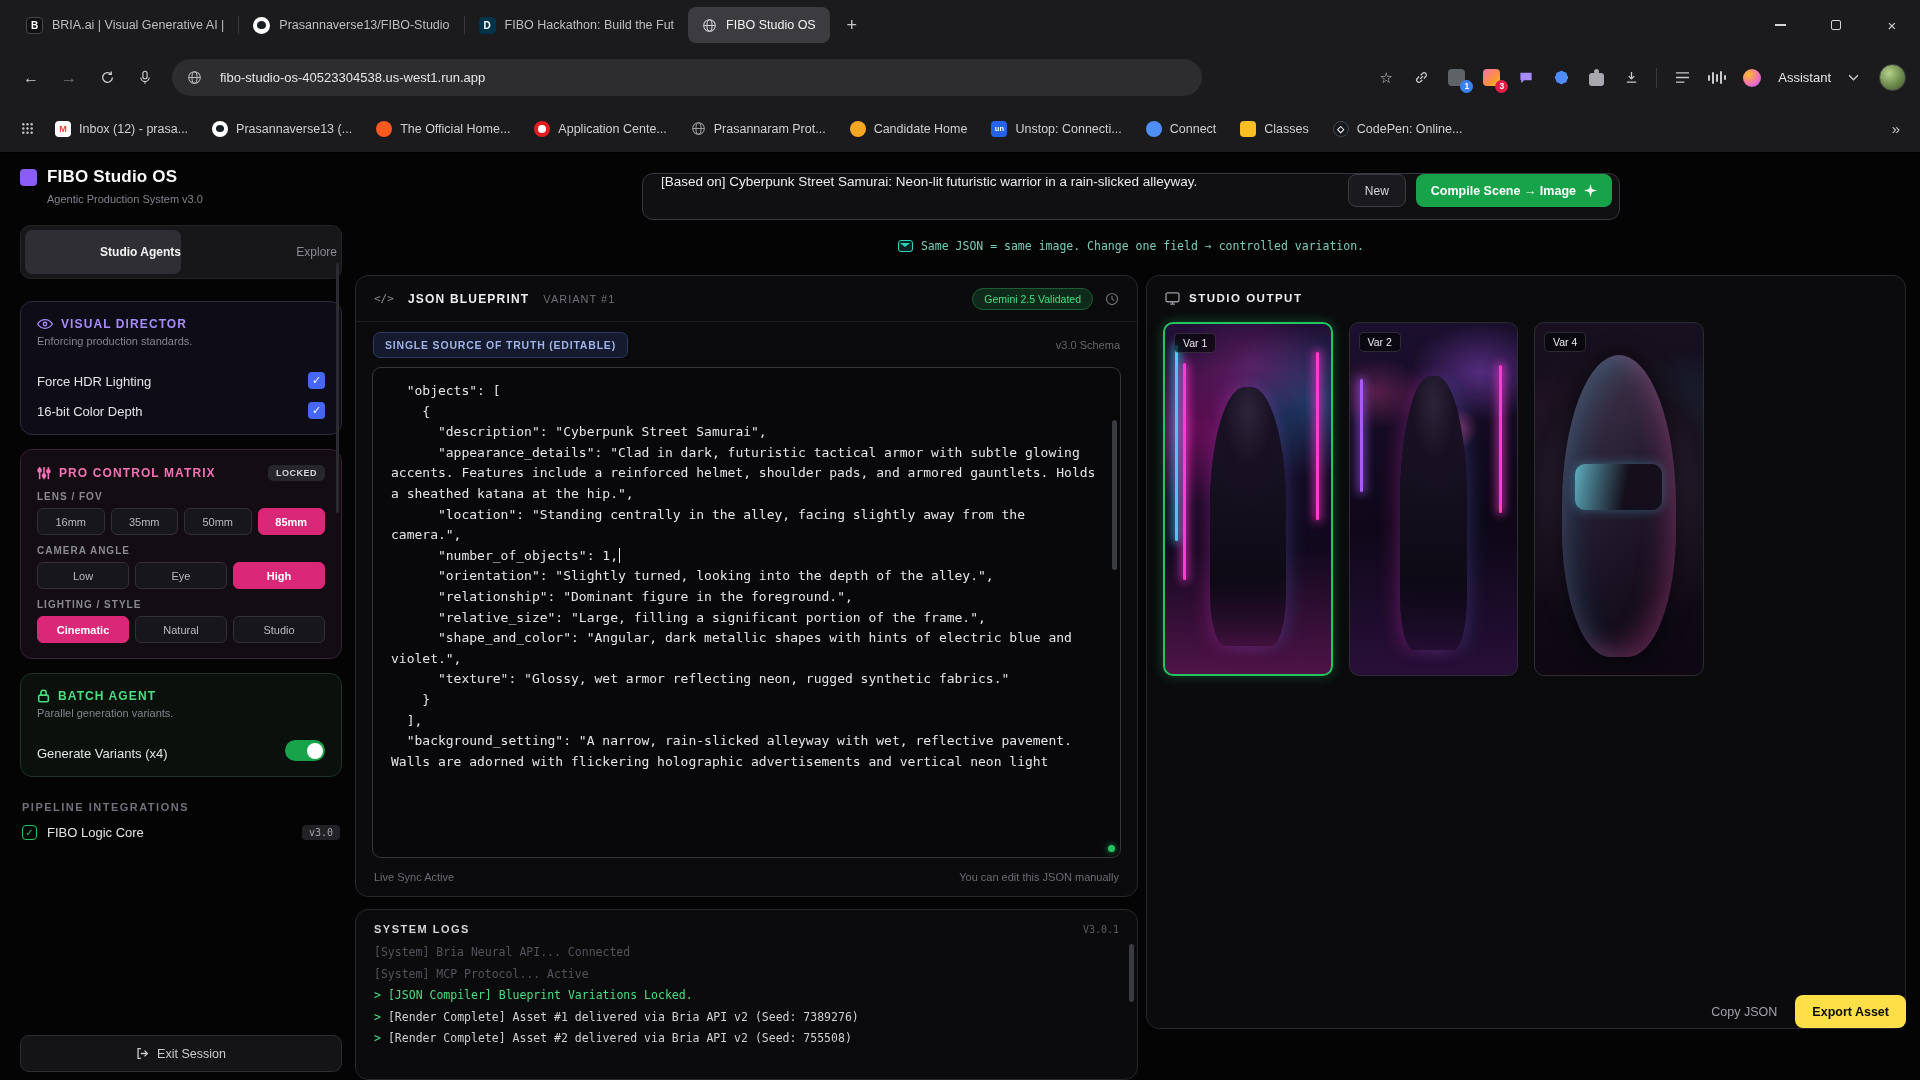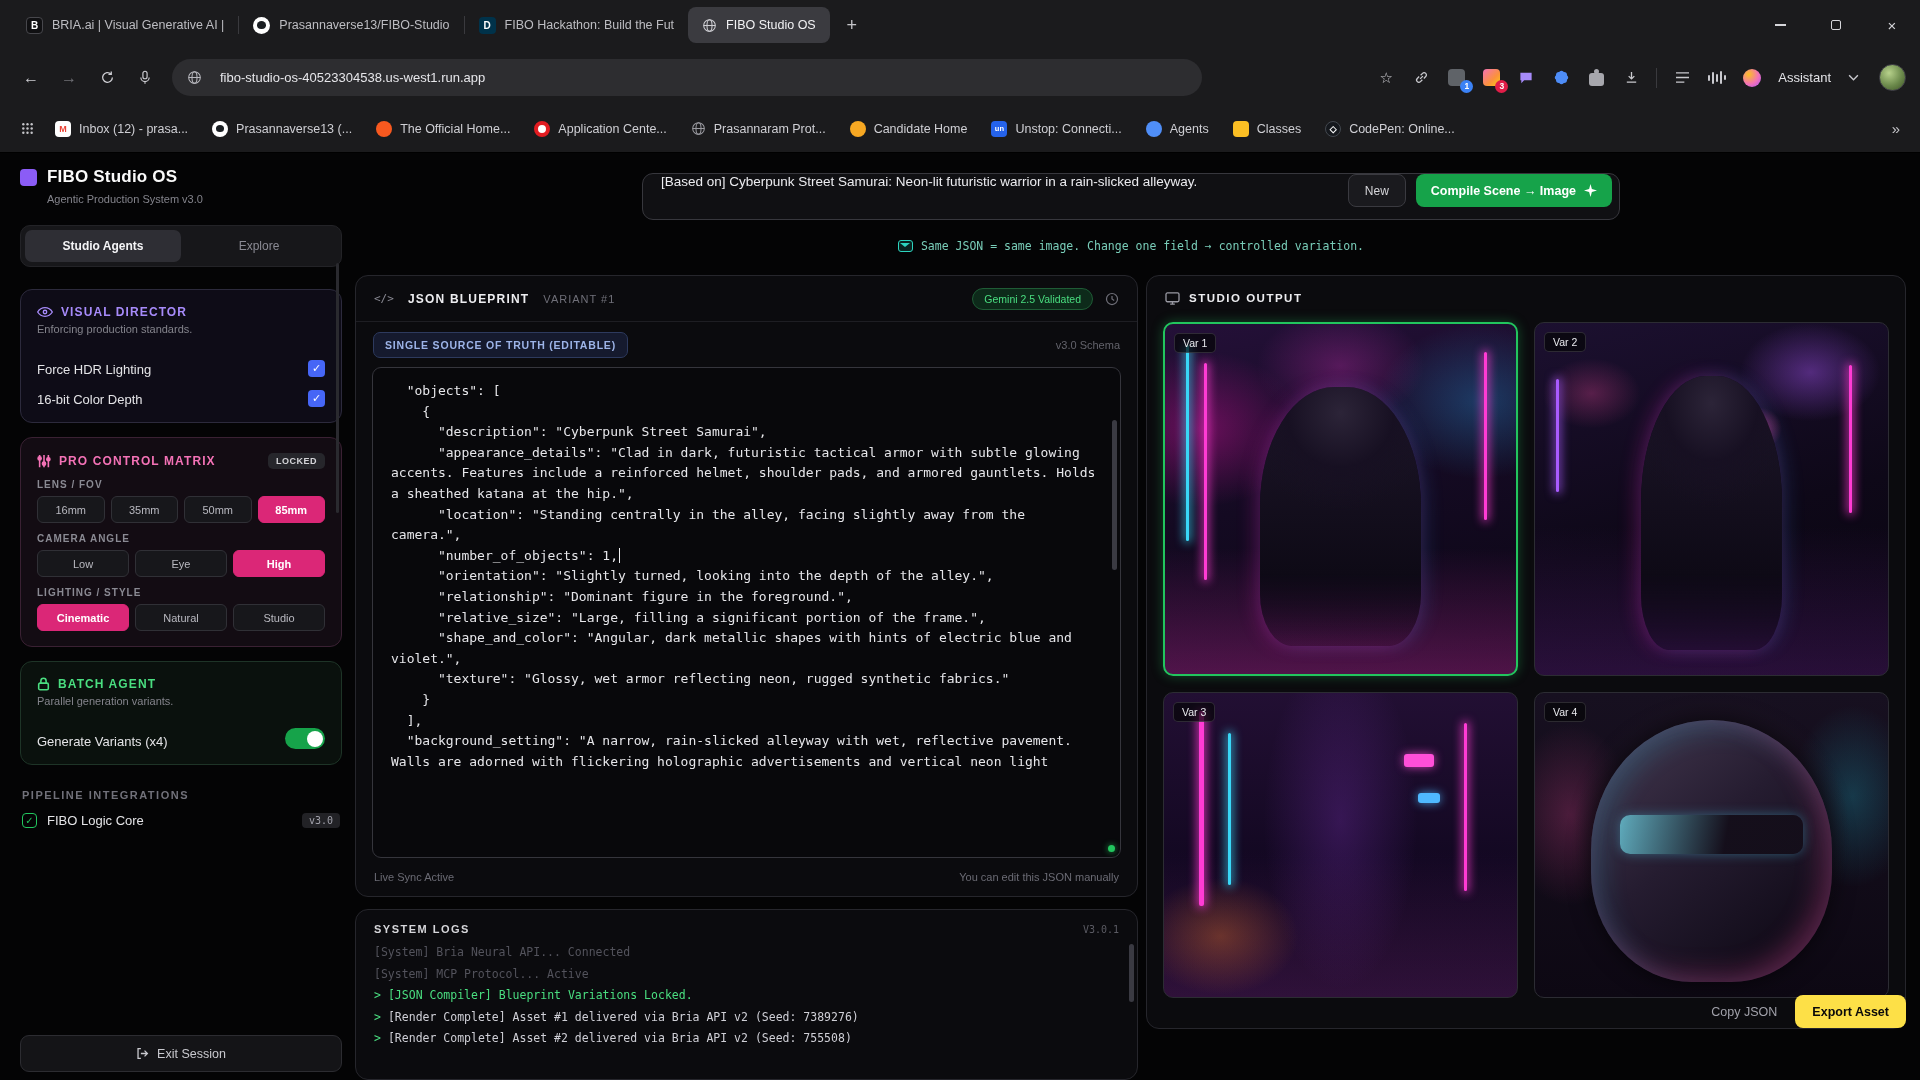--- a/index.html
+++ b/index.html
@@ -79,22 +79,22 @@
   
   .app { position:relative; width:1920px; height:927px; background:#040405; }
 
   
   .sidebar { position:absolute; left:20px; top:14px; width:322px; height:905px; display:flex; flex-direction:column; }
   .logo-row { display:flex; align-items:center; gap:10px; margin-bottom:6px; }
   .logo-sq { width:17px; height:17px; border-radius:4px; background:var(--purple,#8b5cf6); }
   .app-title { font-size:17px; font-weight:bold; color:#fafafa; letter-spacing:.2px; }
   .app-sub { font-size:11px; color:#84848c; margin:0 0 20px 27px; }
   .side-tabs { display:flex; background:#17171a; border:1px solid #232327; border-radius:10px; padding:4px; margin-bottom:22px; }
-  .side-tab { flex:1; height:32px; border:none; background:transparent; color:#8a8a93; font-size:12px;
-    border-radius:7px; font-family:inherit; }
+  .side-tab { flex:1; height:44px; border:none; background:transparent; color:#8a8a93; font-size:12px;
+    border-radius:7px; font-family:inherit;text-align:right; }
   .side-tab.active { background:#2e2e34; color:#f4f4f6; font-weight:bold; }
   .card { border:1px solid #26262c; border-radius:12px; padding:15px 16px; margin-bottom:14px; background:#0c0c10; }
   .card.vd { background:#0e0c17; border-color:#2c2a3c; }
   .card.pcm { background:#130c13; border-color:#3a2133; }
   .card.batch { background:#0a110d; border-color:#1e3427; }
   .card-title { display:flex; align-items:center; gap:8px; font-size:12px; font-weight:bold; letter-spacing:1.1px; }
   .card.vd .card-title { color:#a78bfa; }
   .card.pcm .card-title { color:#f472b6; }
   .card.batch .card-title { color:#4ade80; }
   .card-sub { font-size:11px; color:#84848c; margin:4px 0 12px 0; }
@@ -166,21 +166,21 @@
   .logline { padding:0 18px; font-family:"DejaVu Sans Mono",monospace; font-size:11.5px; line-height:21.5px; color:#cfcfd6; }
   .logline.dim { color:#53535c; }
   .logline.ok { color:#4ade80; }
   .lp { color:#4ade80; margin-right:7px; }
   .lp:empty { display:none; }
   .log-scroll { position:absolute; right:3px; top:34px; width:5px; height:58px; background:#3a3a42; border-radius:3px; }
 
   .output { left:1146px; top:122px; width:760px; height:754px; }
   .out-head { height:44px; display:flex; align-items:center; gap:9px; padding:0 18px; }
   .out-title { font-size:11.5px; font-weight:bold; letter-spacing:1.5px; color:#ededf0; }
-  .grid { display:grid; grid-template-columns:1fr 1fr; grid-template-rows:354px 306px; gap:16px; margin:2px 16px 0; }
+  .grid { display:grid; grid-template-columns:1fr 1fr 1fr 1fr; grid-template-rows:354px 306px; gap:16px; margin:2px 16px 0; }
   .tile { position:relative; border-radius:10px; overflow:hidden; border:1px solid #2c2c33; }
   .tile.sel { border:2px solid #22c55e; box-shadow:0 0 12px rgba(34,197,94,.35); }
   .varlab { position:absolute; top:9px; left:9px; background:rgba(5,5,8,.72); border:1px solid rgba(255,255,255,.14);
     color:#eaeaef; font-size:10.5px; padding:3px 8px; border-radius:5px; z-index:3; }
   .strip { position:absolute; width:3px; border-radius:2px; z-index:1; }
   .s-mag { background:#ff3bd4; box-shadow:0 0 10px 2px rgba(255,59,212,.75); }
   .s-cyan { background:#39d7f7; box-shadow:0 0 10px 2px rgba(57,215,247,.7); }
   .s-vio { background:#a95bff; box-shadow:0 0 10px 2px rgba(169,91,255,.7); }
   .sign { position:absolute; border-radius:3px; z-index:1; }
   .sign-pink { background:#ff4fd8; box-shadow:0 0 10px rgba(255,79,216,.8); }
@@ -395,21 +395,21 @@
     <div class="bm">
         <span class="bfav bf-candidate"></span>
         <span>Candidate Home</span>
       </div>
     <div class="bm">
         <span class="bfav bf-unstop">un</span>
         <span>Unstop: Connecti...</span>
       </div>
     <div class="bm">
         <span class="bfav bf-connect"></span>
-        <span>Agents</span>
+        <span>Connect</span>
       </div>
     <div class="bm">
         <span class="bfav bf-classes"></span>
         <span>Classes</span>
       </div>
     <div class="bm">
         <span class="bfav bf-codepen">◇</span>
         <span>CodePen: Online...</span>
       </div>
     <div class="bm-overflow">»</div>
@@ -596,28 +596,20 @@
         <span class="strip s-mag" style="left:91%;top:8%;height:48%"></span>
         <div class="fig" style="left:27%;top:18%;width:46%;height:74%"></div>
         <span class="varlab">Var 1</span>
       </div>
       <div class="tile art2">
         <span class="strip s-vio" style="left:6%;top:16%;height:32%"></span>
         <span class="strip s-mag" style="left:89%;top:12%;height:42%"></span>
         <div class="fig" style="left:30%;top:15%;width:40%;height:78%"></div>
         <span class="varlab">Var 2</span>
       </div>
-      <div class="tile art3">
-        <span class="strip s-mag" style="left:10%;top:6%;height:64%;width:5px"></span>
-        <span class="strip s-cyan" style="left:18%;top:13%;height:50%"></span>
-        <span class="strip s-mag" style="left:85%;top:10%;height:55%"></span>
-        <span class="sign sign-pink" style="left:68%;top:20%;width:30px;height:13px"></span>
-        <span class="sign sign-blue" style="left:72%;top:33%;width:22px;height:10px"></span>
-        <span class="varlab">Var 3</span>
-      </div>
       <div class="tile art4">
         <div class="helmet"></div>
         <div class="visor"></div>
         <span class="varlab">Var 4</span>
       </div>
     </div>
   </section>
 
   <div class="actions">
     <button class="btn-copy">Copy JSON</button>

